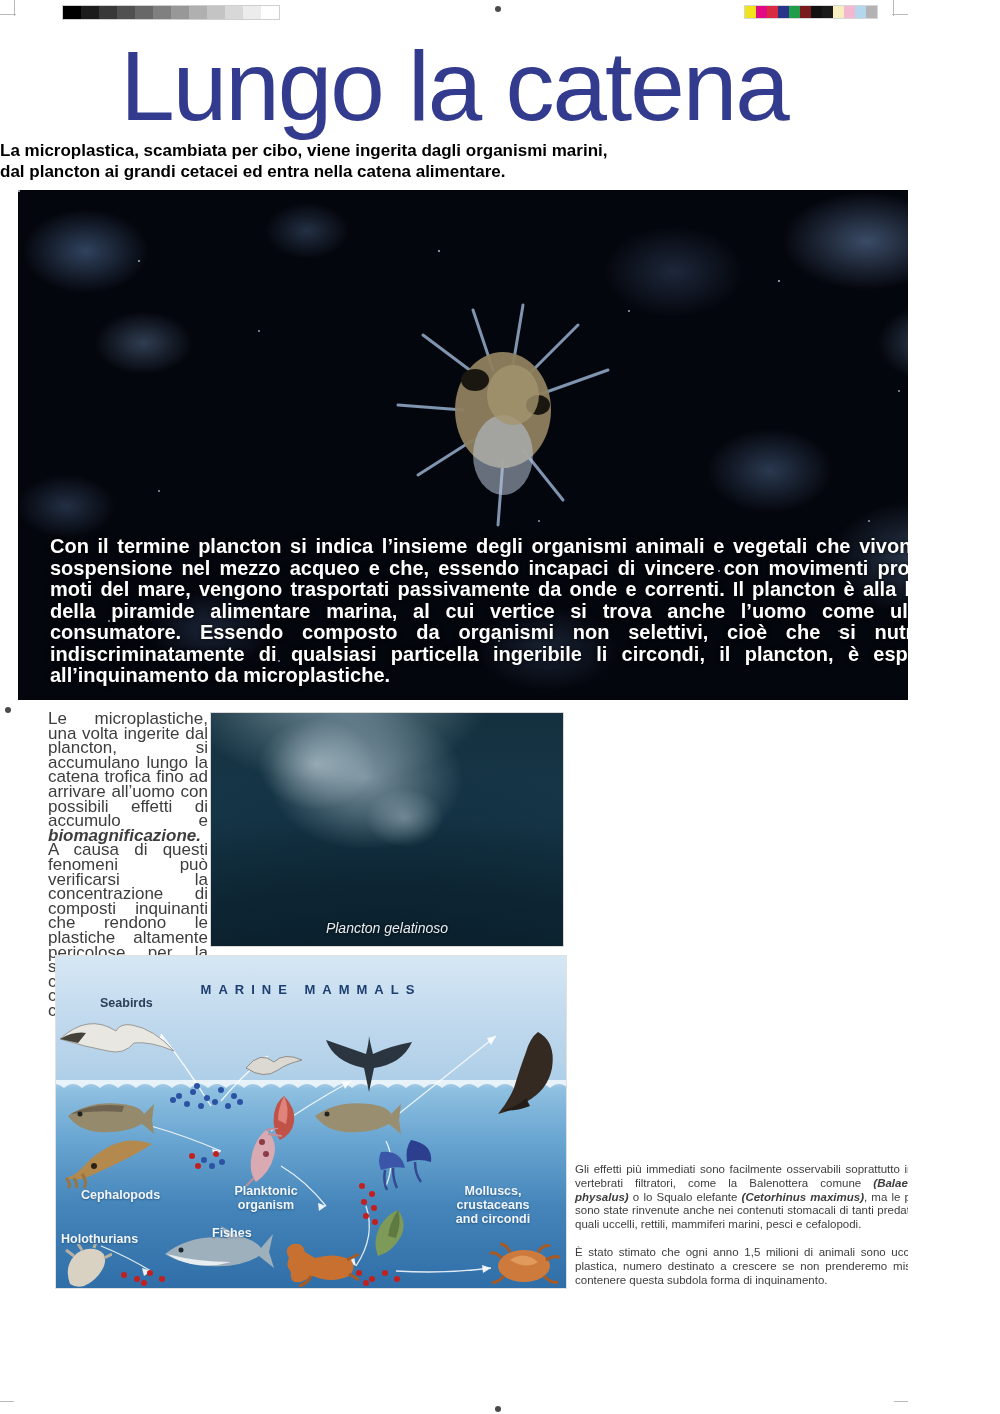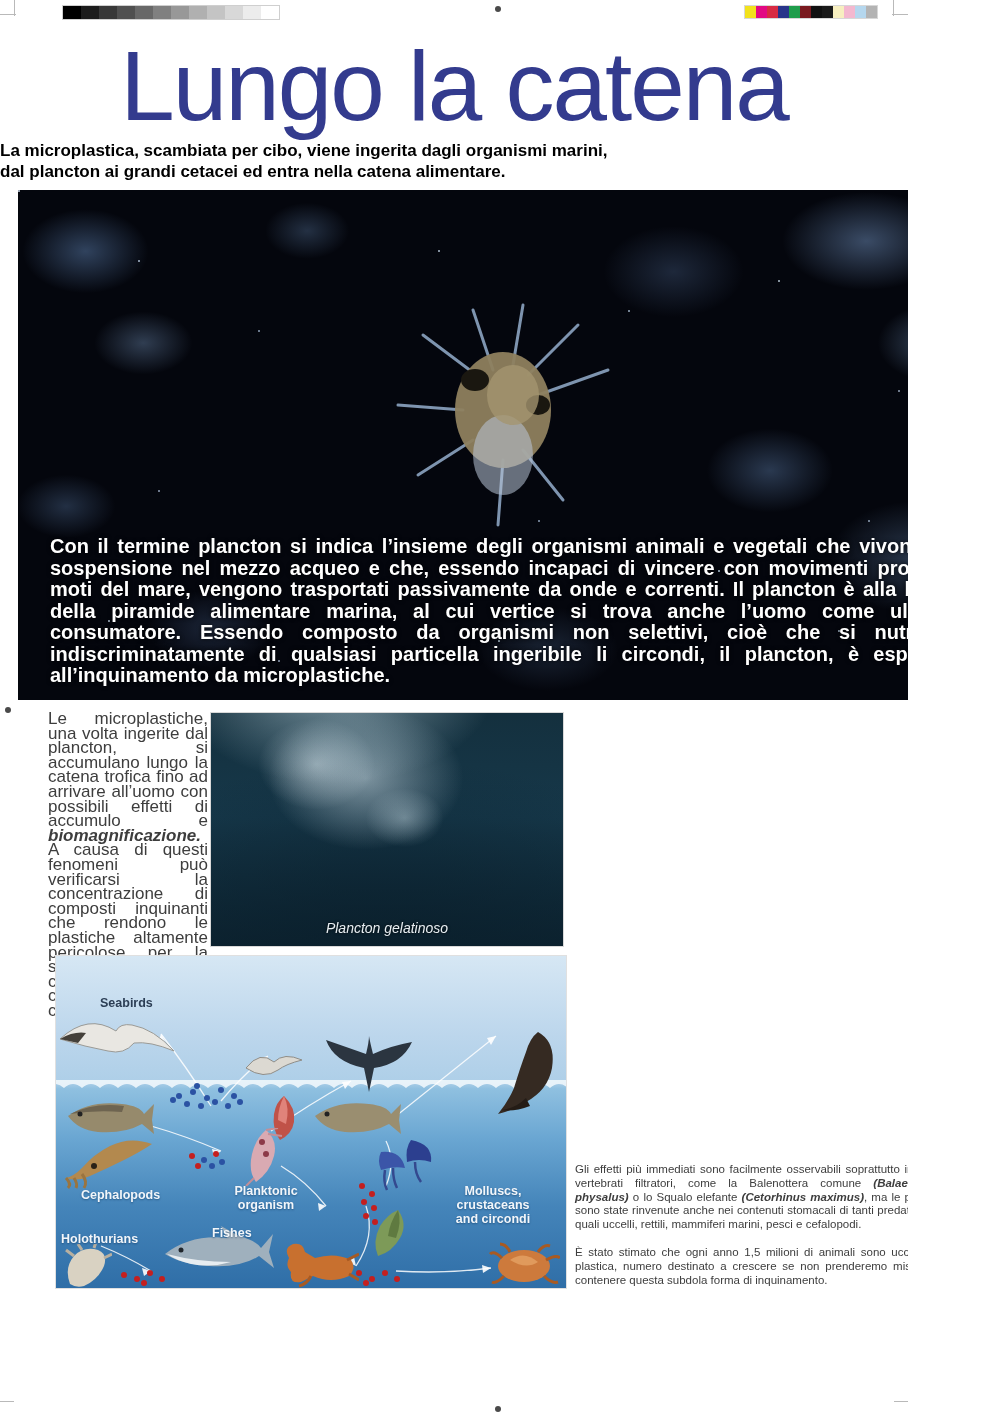--- a/index.html
+++ b/index.html
@@ -233,20 +233,21 @@
         <path d="M295 125 l-9 1 3 7 Z"></path>
           <path d="M440 80 l-9 2 4 7 Z"></path>
         <path d="M165 195 l-9 -2 2 8 Z"></path>
           <path d="M270 250 l-8 -3 1 8 Z"></path>
         <path d="M300 310 l-2 -9 -6 5 Z"></path>
           <path d="M95 315 l-9 -3 2 8 Z"></path>
         <path d="M435 312 l-9 -3 1 8 Z"></path>
       </g>
     </svg>
 
+    <div class="fw-title">MARINE MAMMALS</div>
     <div class="fw-label dark" style="left:44px;top:40px;">Seabirds</div>
 
     <svg class="fw-animal" style="left:2px;top:55px;" width="120" height="55" viewBox="0 0 120 55">
       <path d="M2 28 Q30 2 58 20 Q62 12 74 14 Q96 18 116 40 Q92 30 76 32 Q66 44 50 40 Q28 36 2 28 Z" fill="#e9e7e2" stroke="#9a9a96" stroke-width="1"></path>
       <path d="M2 28 Q16 20 28 22 L20 32 Z" fill="#44403a"></path>
     </svg>
     <svg class="fw-animal" style="left:188px;top:92px;" width="60" height="36" viewBox="0 0 60 36">
       <path d="M2 20 Q16 2 30 14 Q40 4 58 12 Q42 16 34 22 Q20 32 2 20 Z" fill="#dcd9d2" stroke="#8f8d88" stroke-width="1"></path>
     </svg>
     <svg class="fw-animal" style="left:268px;top:78px;" width="90" height="60" viewBox="0 0 90 60">

